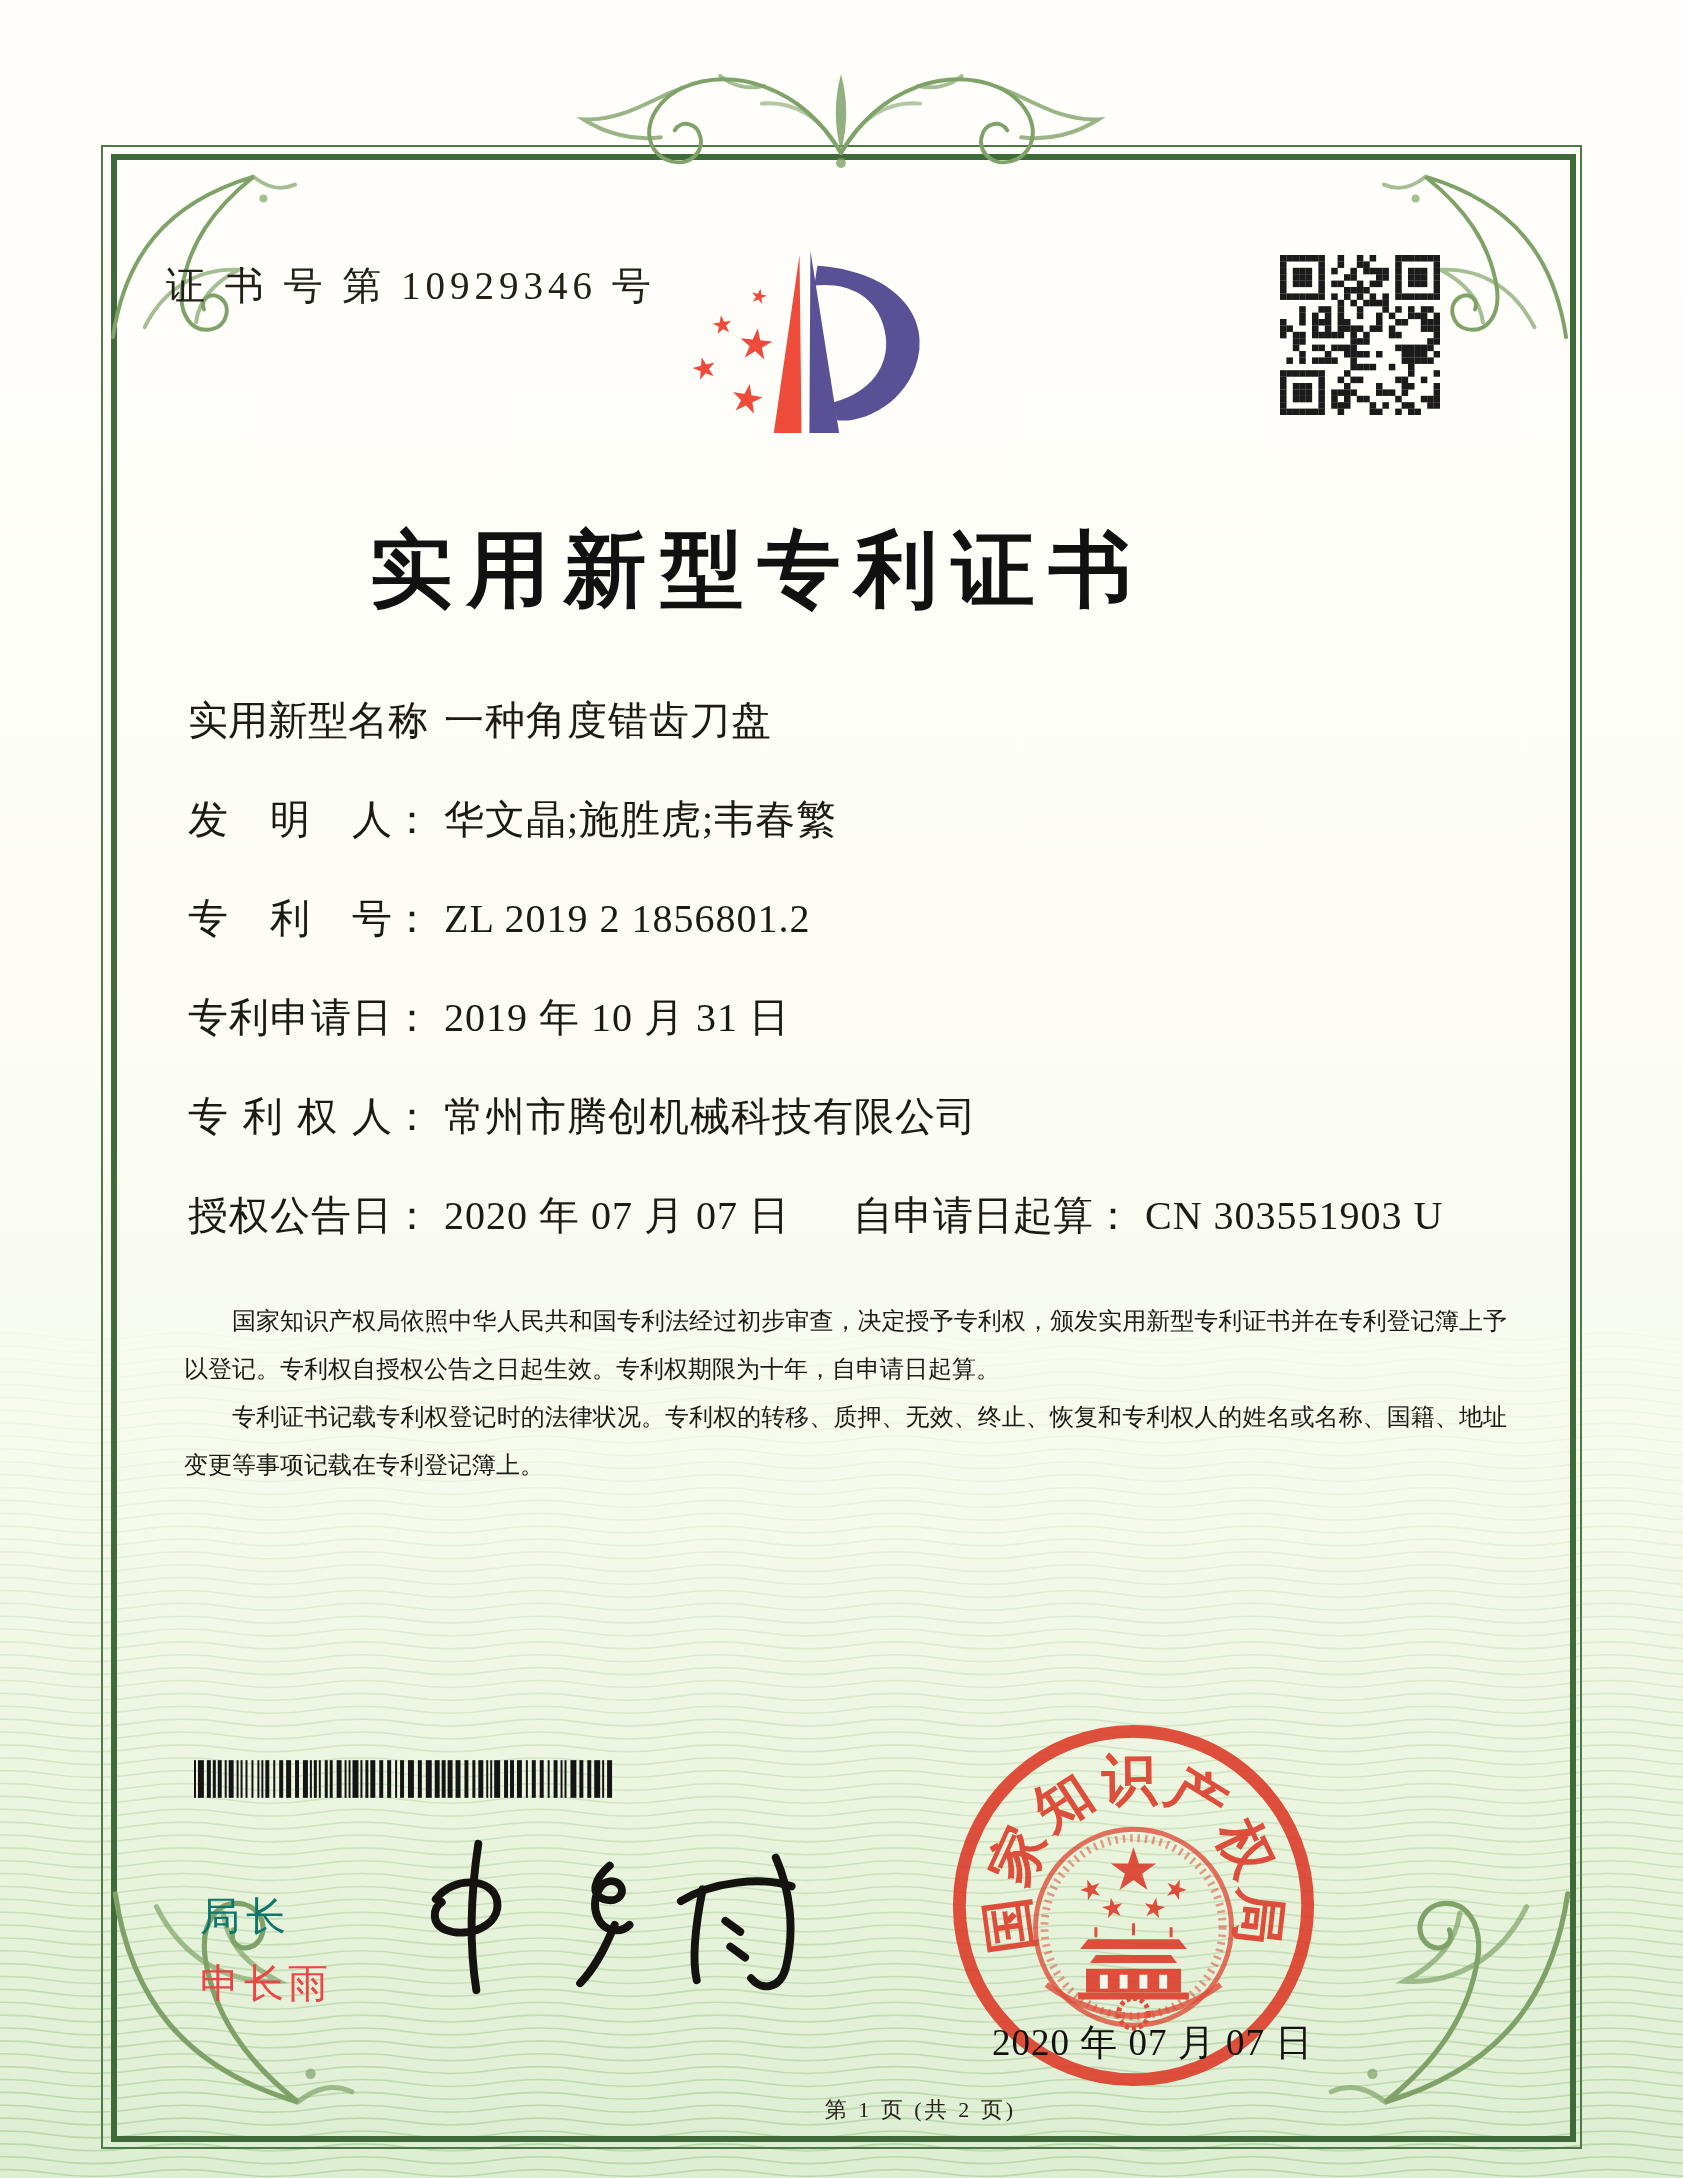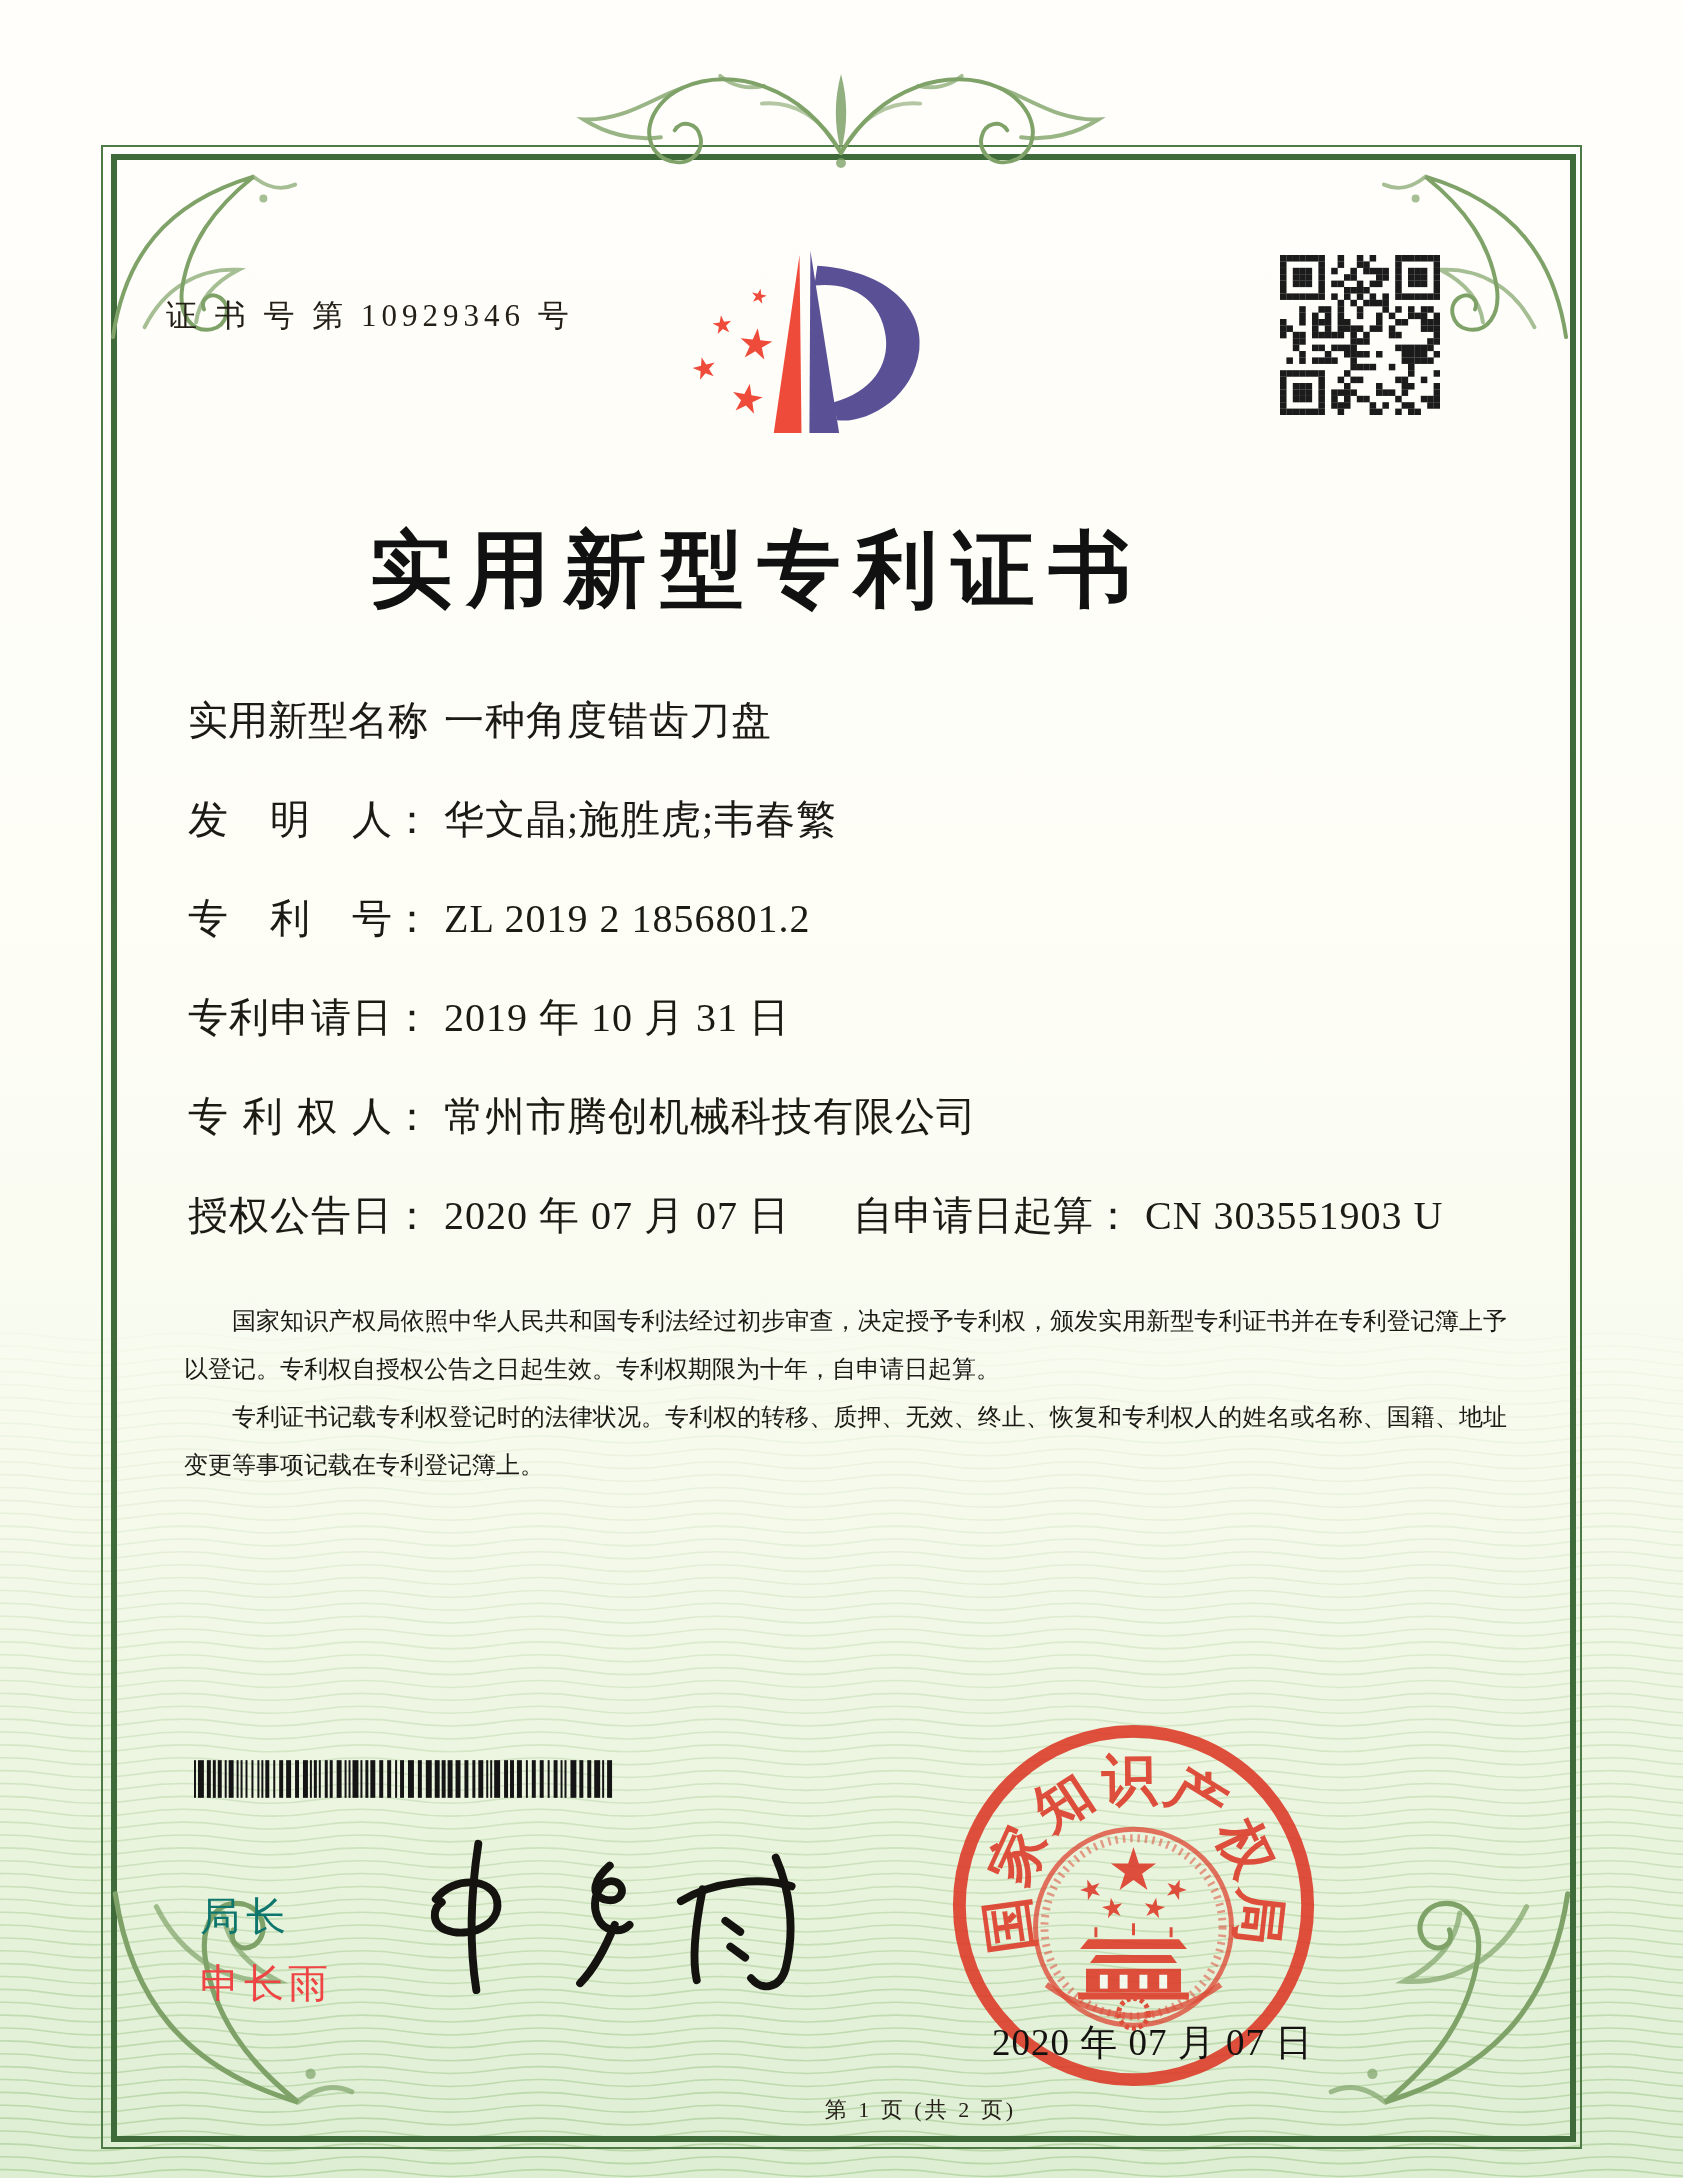--- a/index.html
+++ b/index.html
@@ -5,21 +5,21 @@
   html,body{margin:0;padding:0;}
   body{
     width:1683px;height:2178px;position:relative;overflow:hidden;
     background:linear-gradient(180deg,#fffefb 0%,#fdfdf6 45%,#f6faec 68%,#e9f4dd 85%,#ddeed3 100%);
     font-family:"Liberation Serif","DejaVu Serif",serif;color:#1c1a15;
   }
   .abs{position:absolute;}
   
   .frame-outer{left:101px;top:145px;width:1477px;height:2000px;border:2px solid #4d7a45;}
   .frame-inner{left:111px;top:154px;width:1453px;height:1976px;border:6px solid #3f6b3b;}
-  .cert-no{left:166px;top:259px;font-size:31px;letter-spacing:5px;color:#242018;margin-top:36px;}
+  .cert-no{left:166px;top:259px;font-size:39px;letter-spacing:5px;color:#242018;}
   .title{left:0;top:515px;width:1515px;text-align:center;font-size:83px;font-weight:bold;letter-spacing:14px;color:#111;}
   .fields{left:188px;top:703px;width:1327px;font-size:40px;}
   .frow{margin-bottom:63px;line-height:36px;position:relative;white-space:nowrap;}
   .flabel{display:inline-block;width:204px;text-align:justify;text-align-last:justify;vertical-align:top;}
   .fcolon{display:inline-block;vertical-align:top;}
   .fvalue{display:inline-block;margin-left:12px;letter-spacing:1px;vertical-align:top;}
   .grant-no{position:absolute;left:665px;top:0;}
   .paras{left:184px;top:1297px;width:1323px;font-size:24px;line-height:48px;text-align:justify;}
   .paras p{margin:0;text-indent:2em;}
   .sig-title{left:200px;top:1889px;font-size:40px;font-family:"Liberation Sans","DejaVu Sans",sans-serif;letter-spacing:6px;color:#0f766e;}

